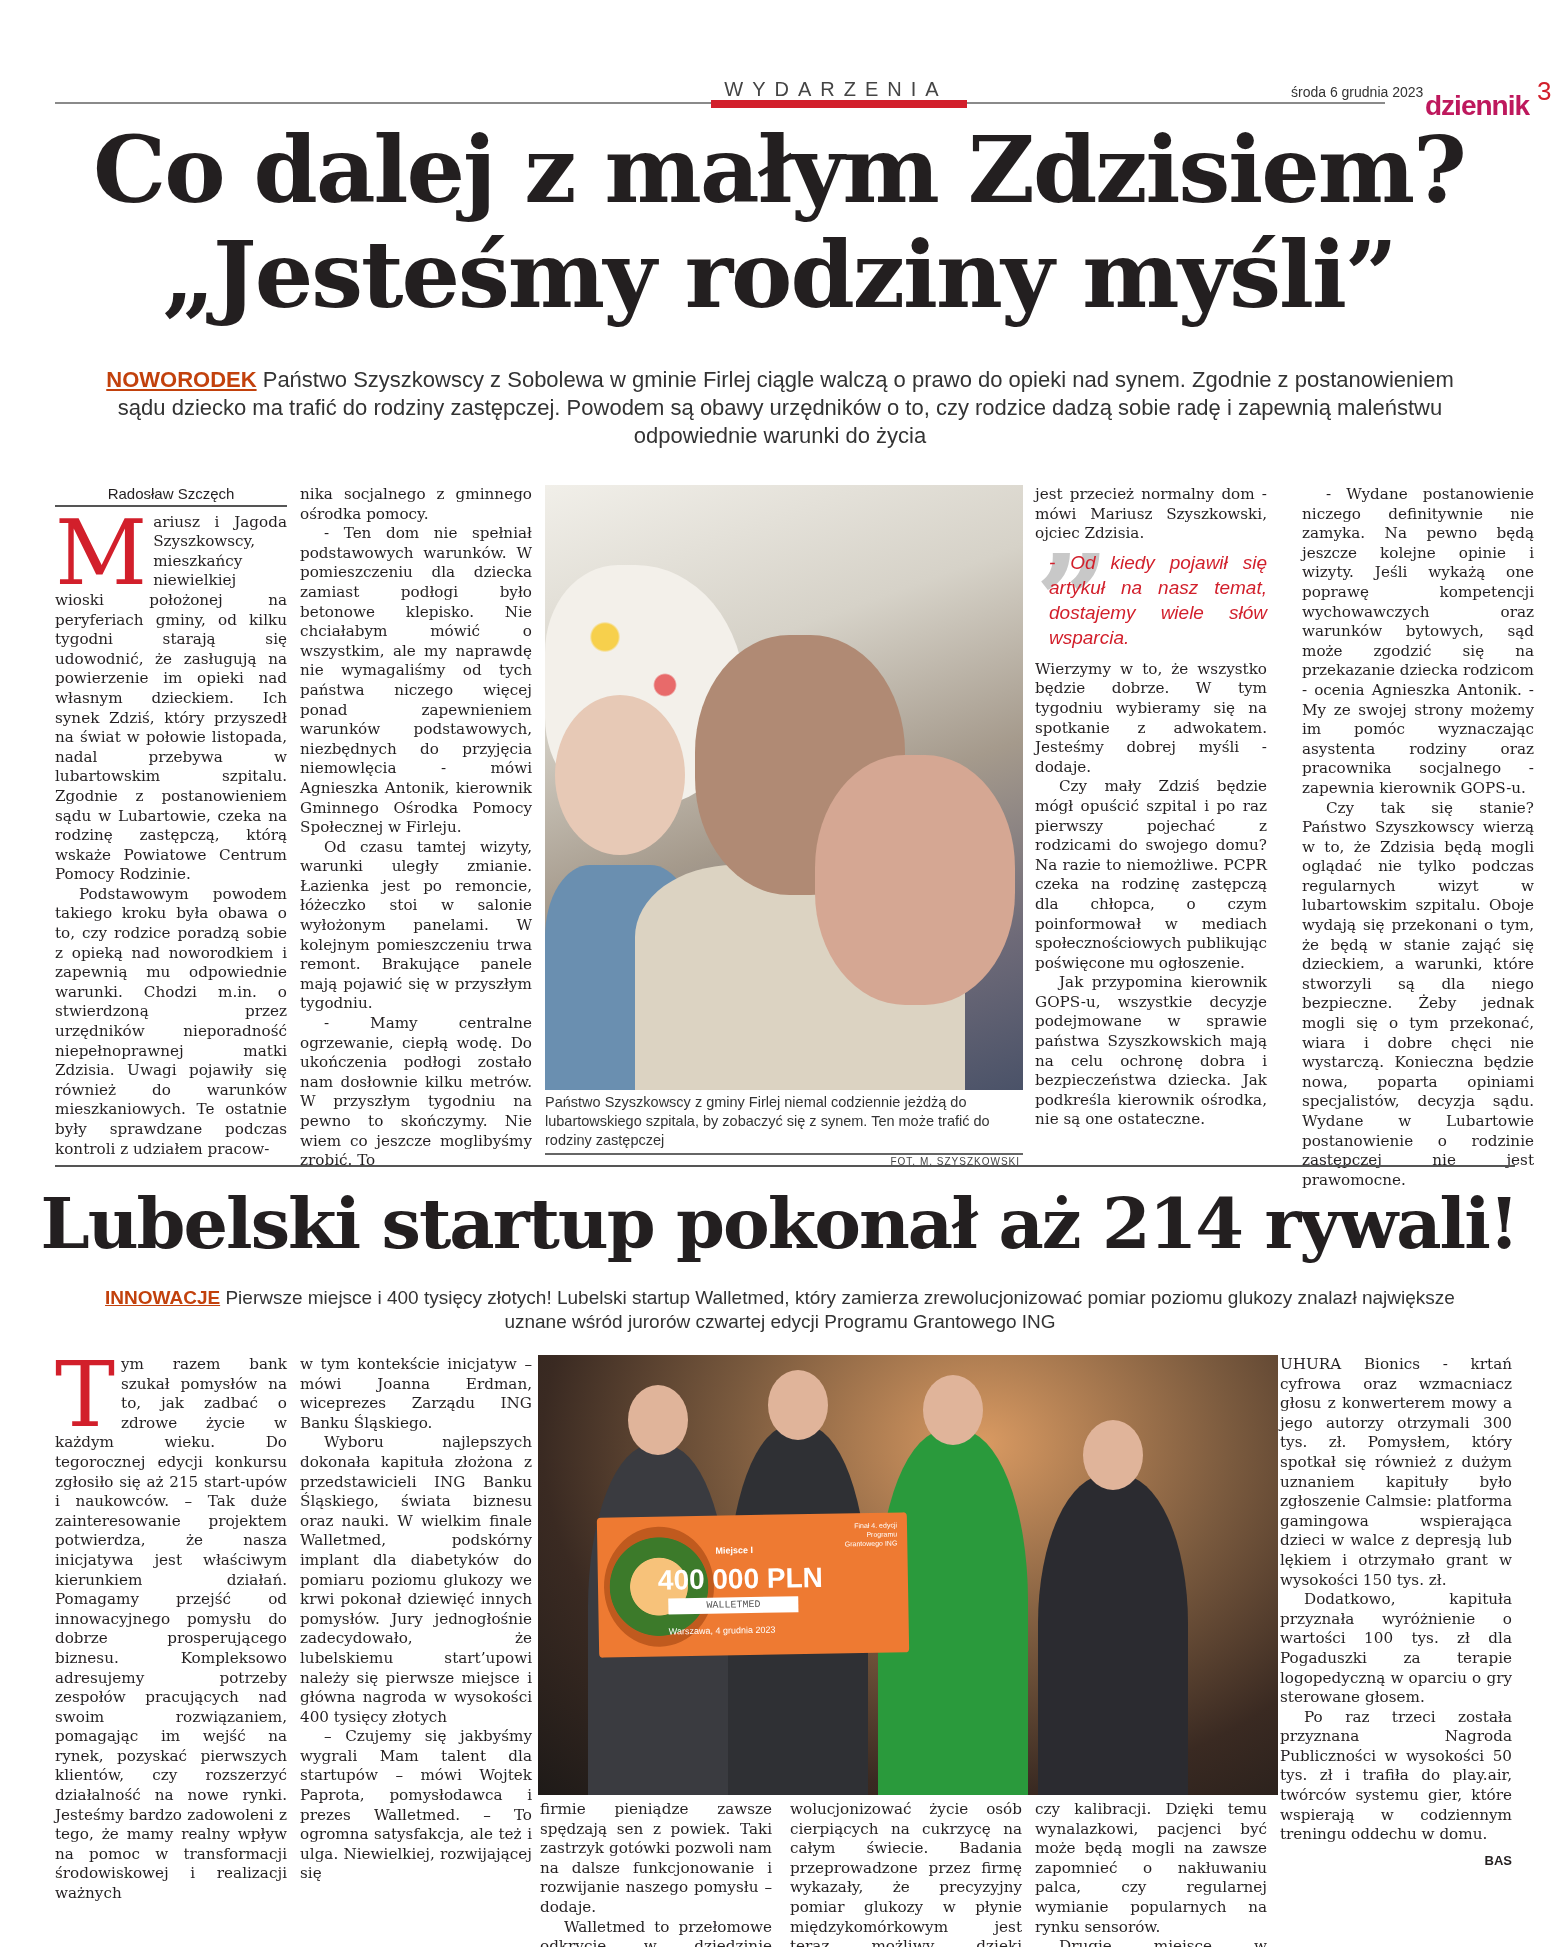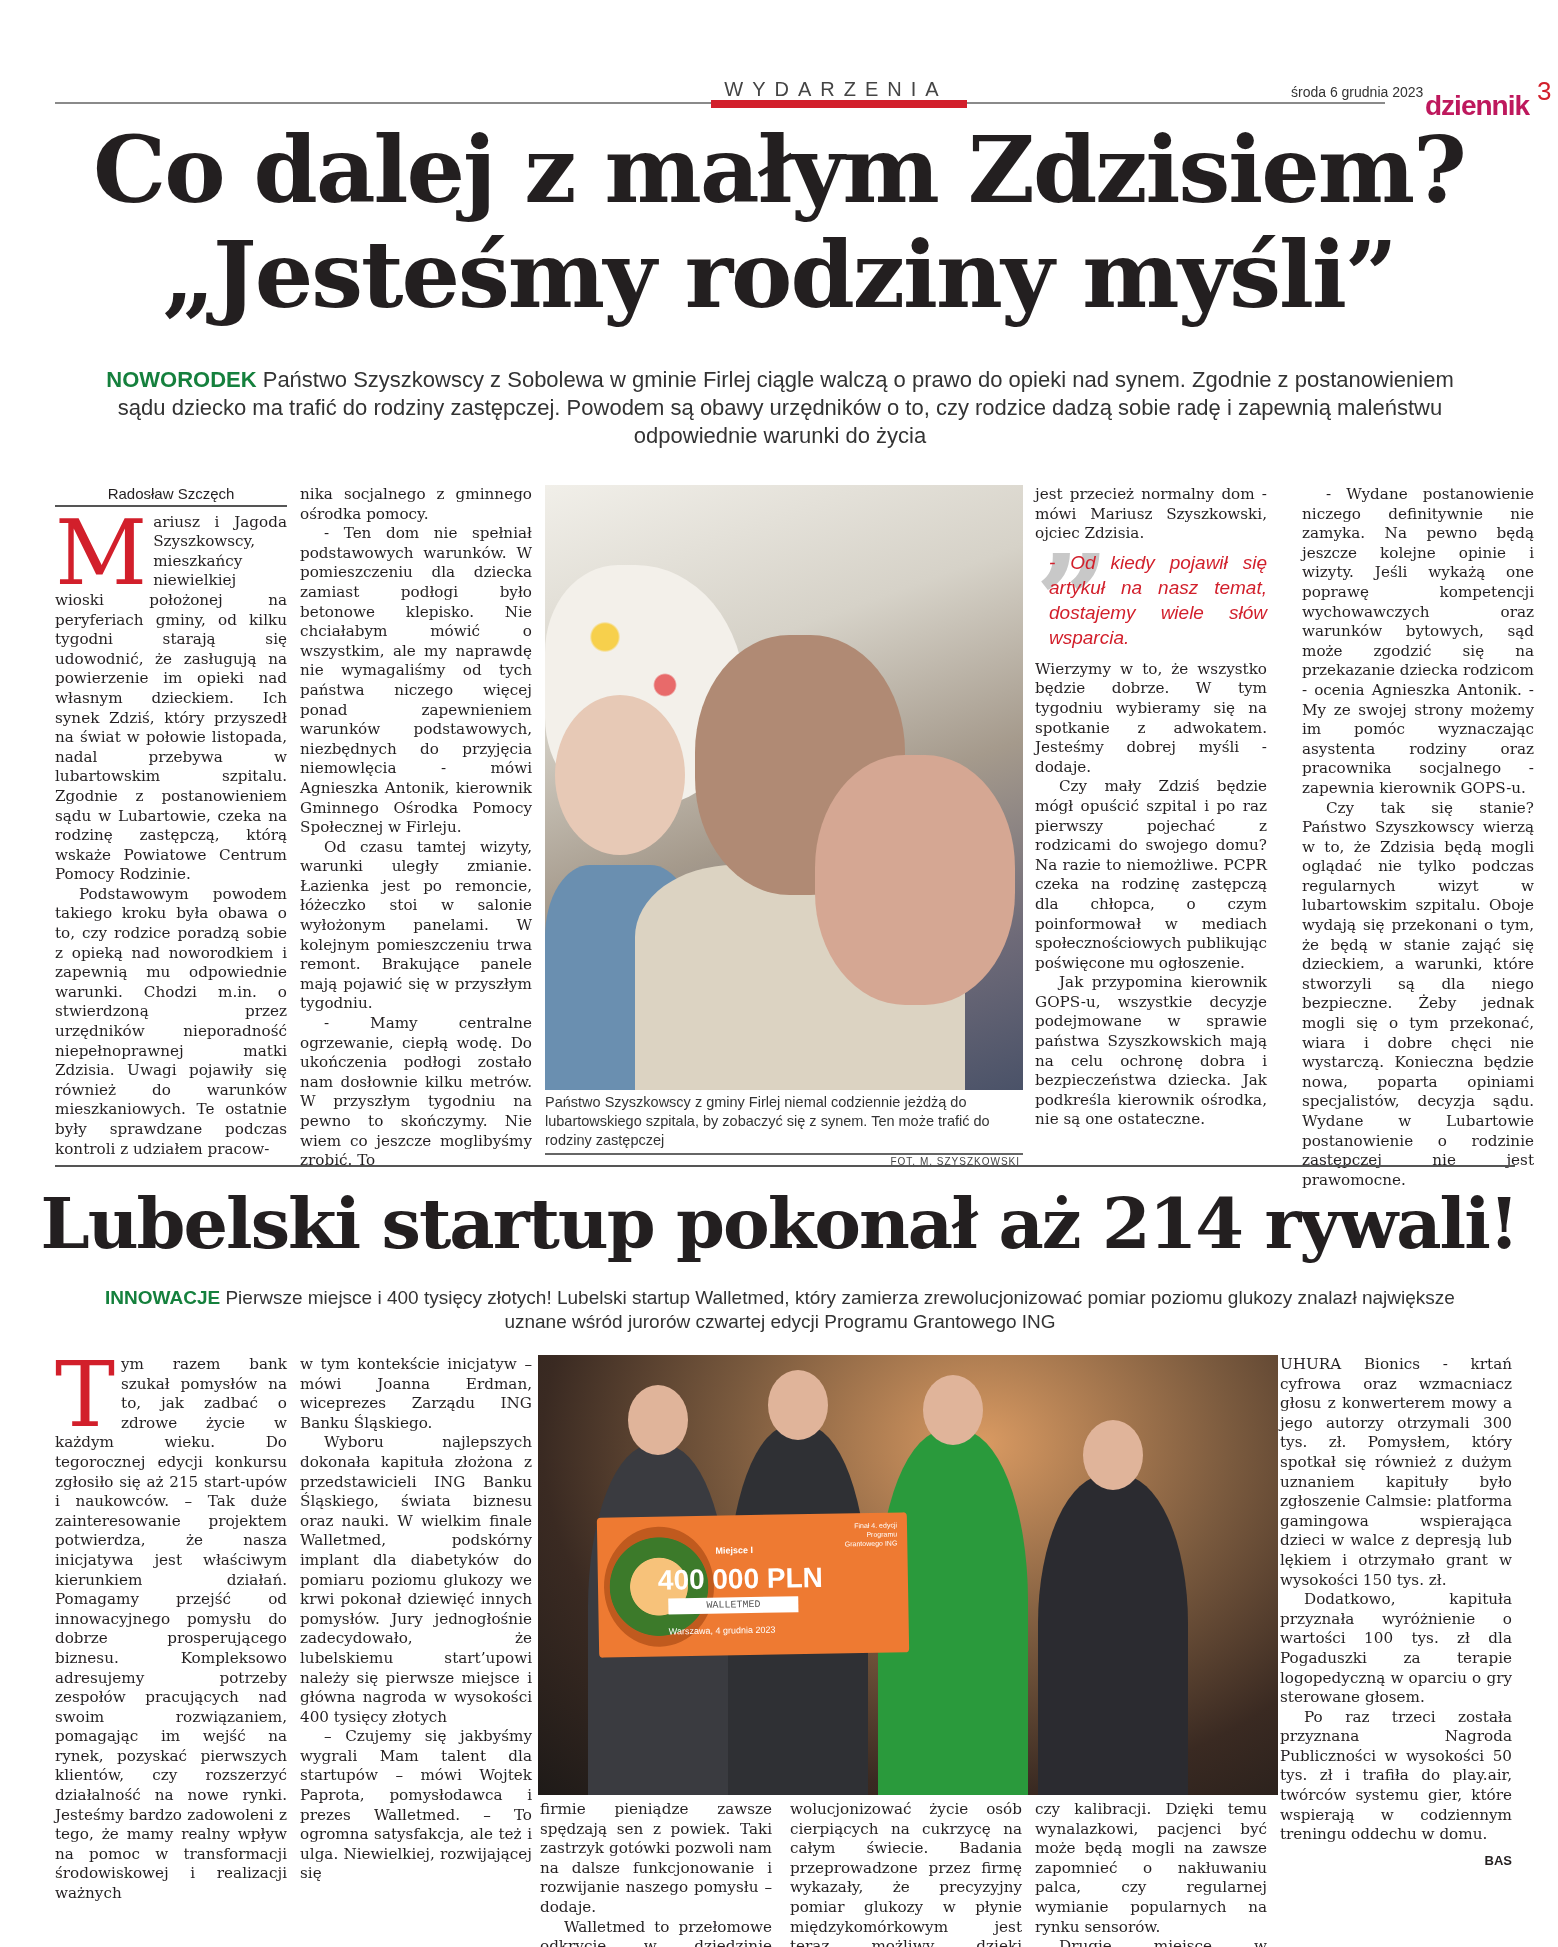--- a/index.html
+++ b/index.html
@@ -12,21 +12,21 @@
     font-family: "Liberation Sans", sans-serif; font-weight: 300; font-size: 20px; letter-spacing: 9px; color: #444; }
   .header .section-bar { position: absolute; left: 656px; top: 22px; width: 256px; height: 8px; background: #d21f2b; }
   .header .date { position: absolute; left: 1236px; top: 6px; font-family: "Liberation Sans", sans-serif; font-size: 14px; color: #333; }
   .header .logo { position: absolute; left: 1370px; top: 0; font-family: "Liberation Sans", sans-serif; font-weight: bold; font-size: 28px; color: #be185d; letter-spacing: -1px; margin-top: 12px; }
   .header .pageno { position: absolute; left: 1482px; top: -2px; font-family: "Liberation Sans", sans-serif; font-size: 26px; color: #d21f2b; font-weight: 300; }
 
   .headline { position: absolute; left: 0; width: 1558px; text-align: center; font-family: "DejaVu Serif", serif; font-weight: bold; color: #231f20; letter-spacing: -2px; }
   .h1a { top: 118px; font-size: 92px; line-height: 104px; }
   .h1b { top: 223px; font-size: 92px; line-height: 104px; }
   .lead { position: absolute; left: 90px; width: 1380px; text-align: center; font-family: "Liberation Sans", sans-serif; font-size: 22px; line-height: 28px; color: #333; }
-  .lead .kicker { color: #15803d; font-weight: bold; }
+  .lead .kicker { color: #c2410c; font-weight: bold; text-decoration: underline; }
   .lead1 { top: 366px; }
 
   .col { position: absolute; width: 232px; font-size: 15.2px; line-height: 19.6px; text-align: justify; hyphens: manual; }
   .col p { text-indent: 0; }
   .col p.ind { text-indent: 24px; }
   .byline { font-family: "Liberation Sans", sans-serif; font-size: 15px; text-align: center; border-bottom: 2px solid #555; padding-bottom: 1px; margin-bottom: 6px; }
   .dropcap { float: left; font-family: "DejaVu Serif", serif; color: #d21f2b; font-size: 90px; line-height: 76px; margin: 2px 6px 0 0; }
 
   .photo { position: absolute; overflow: hidden; }
   .photo1 { left: 545px; top: 485px; width: 478px; height: 605px;

